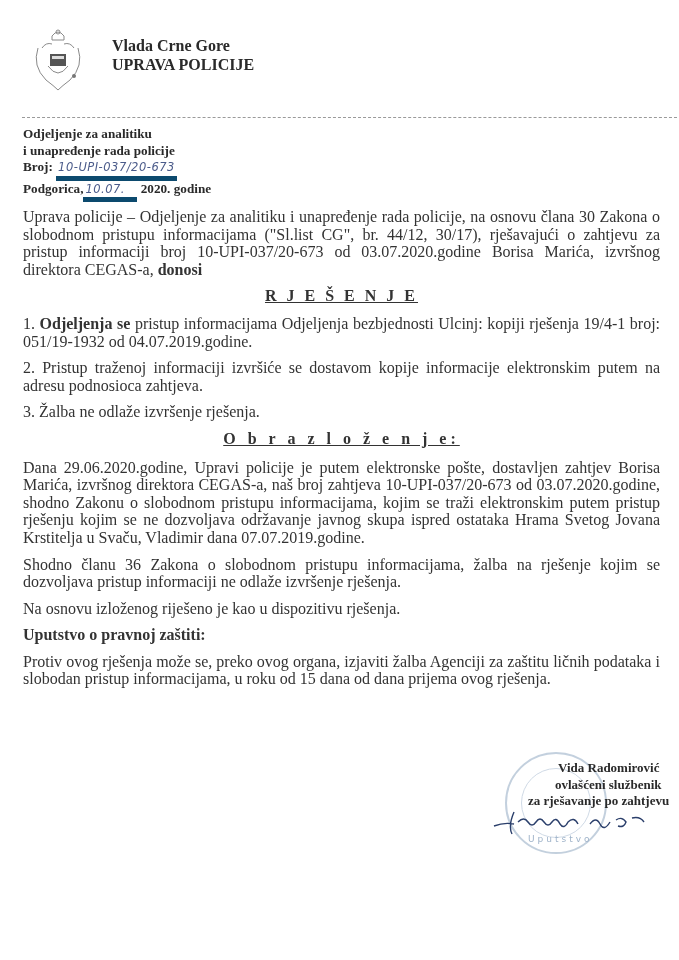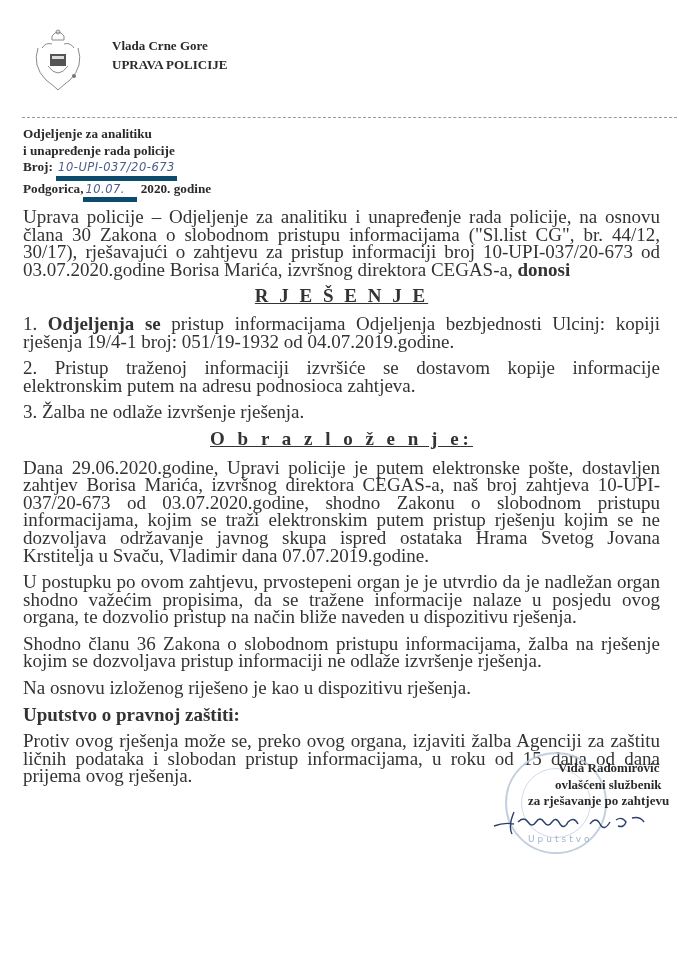--- a/index.html
+++ b/index.html
@@ -2,26 +2,26 @@
 <html><head>
 <meta charset="utf-8">
 <style>
   html, body { margin: 0; padding: 0; background: #ffffff; }
   body {
     width: 679px; height: 960px; position: relative; overflow: hidden;
     font-family: "Liberation Serif", "DejaVu Serif", serif;
     color: #1e1e1e;
   }
   .crest { position: absolute; left: 28px; top: 26px; width: 60px; height: 66px; }
-  .header-text { position: absolute; left: 112px; top: 36px; font-weight: bold; font-size: 13px; line-height: 19px; color: #2a2a2a; }
+  .header-text { position: absolute; left: 112px; top: 36px; font-weight: bold; font-size: 16px; line-height: 19px; color: #2a2a2a; }
   .rule { position: absolute; left: 22px; top: 117px; width: 660px; border-top: 1px dashed #9a9a9a; }
   .meta { position: absolute; left: 23px; top: 126px; font-weight: bold; font-size: 13.2px; line-height: 16.6px; color: #2a2a2a; }
   .hand { font-family: "DejaVu Sans", sans-serif; font-weight: normal; font-style: italic; color: #4b5b8a; font-size: 11.5px; border-bottom: 5px solid #0c4a6e; display: inline-block; padding: 0 2px; letter-spacing: 0.5px; }
   .hand.short { width: 50px; }
-  .content { position: absolute; left: 23px; top: 208px; width: 637px; font-size: 19px; line-height: 17.6px; text-align: justify; color: #333; }
+  .content { position: absolute; left: 23px; top: 208px; width: 637px; font-size: 16px; line-height: 17.6px; text-align: justify; color: #333; }
   .content p { margin: 0 0 9px 0; }
   .center-title { text-align: center !important; font-weight: bold; letter-spacing: 3px; margin: 3px 0 10px 0 !important; text-decoration: underline; }
   .center-title.small { letter-spacing: 4px; margin: 6px 0 11px 0 !important; }
   .bold { font-weight: bold; }
   .signature { position: absolute; left: 558px; top: 760px; width: 140px; text-align: left; font-weight: bold; font-size: 13px; line-height: 16.5px; color: #2a2a2a; }
   .sig-line { display: block; }
   .stamp { position: absolute; left: 505px; top: 752px; width: 98px; height: 98px; border-radius: 50%; border: 2px solid #b9c8d8; opacity: 0.85; }
   .stamp::after { content: ""; position: absolute; left: 14px; top: 14px; right: 14px; bottom: 14px; border-radius: 50%; border: 1px solid #c7d3e1; }
   .stamp-text { position: absolute; left: 528px; top: 834px; font-family: "DejaVu Sans", sans-serif; font-size: 9px; color: #9fb3c9; letter-spacing: 3px; }
   .scribble { position: absolute; left: 492px; top: 808px; width: 160px; height: 30px; }
@@ -69,21 +69,20 @@
 
   <p class="center-title">R J E Š E N J E</p>
 
   <p><span>1.</span> <span class="bold">Odjeljenja se</span><span> pristup informacijama  Odjeljenja bezbjednosti Ulcinj: kopiji rješenja 19/4-1 broj: 051/19-1932 od 04.07.2019.godine.</span></p>
   <p><span>2.</span><span> Pristup traženoj informaciji izvršiće se dostavom kopije informacije elektronskim putem na adresu podnosioca zahtjeva.</span></p>
   <p><span>3.</span><span>  Žalba ne odlaže izvršenje rješenja.</span></p>
 
   <p class="center-title small">O b r a z l o ž e n j e:</p>
 
   <p>Dana 29.06.2020.godine, Upravi policije je putem elektronske pošte, dostavljen zahtjev Borisa Marića, izvršnog direktora CEGAS-a, naš broj zahtjeva 10-UPI-037/20-673 od 03.07.2020.godine, shodno Zakonu o slobodnom pristupu informacijama, kojim se traži elektronskim putem pristup rješenju kojim se ne dozvoljava održavanje javnog skupa ispred ostataka Hrama Svetog Jovana Krstitelja u Svaču, Vladimir dana 07.07.2019.godine.</p>
-  <p>U postupku po ovom zahtjevu, prvostepeni organ je je utvrdio da je nadležan organ shodno važećim propisima, da se tražene informacije nalaze u posjedu ovog organa, te dozvolio pristup na način bliže naveden u dispozitivu rješenja.</p>
   <p>Shodno članu 36 Zakona o slobodnom pristupu informacijama, žalba na rješenje kojim se dozvoljava pristup informaciji ne odlaže izvršenje rješenja.</p>
   <p>Na osnovu izloženog riješeno je kao u dispozitivu rješenja.</p>
 
   <p class="bold">Uputstvo o pravnoj zaštiti:</p>
   <p>Protiv ovog rješenja može se, preko ovog organa, izjaviti žalba Agenciji za zaštitu ličnih podataka i slobodan pristup informacijama, u roku od 15 dana od dana prijema ovog rješenja.</p>
 </div>
 
 <div class="stamp"></div>
 <div class="stamp-text">Uputstvo</div>
 

